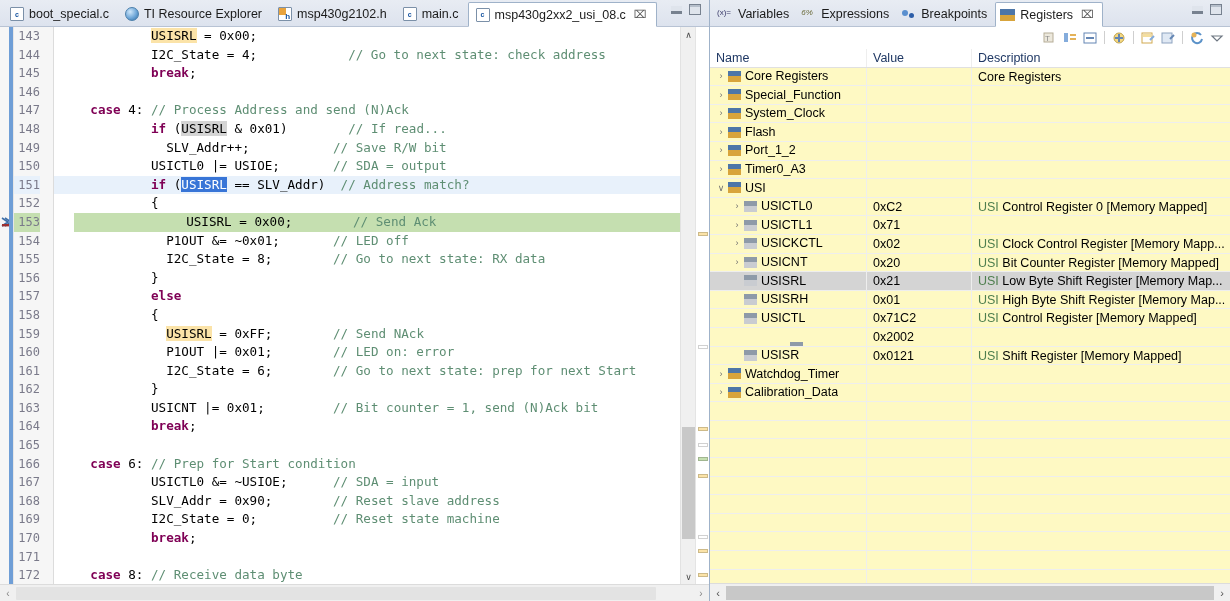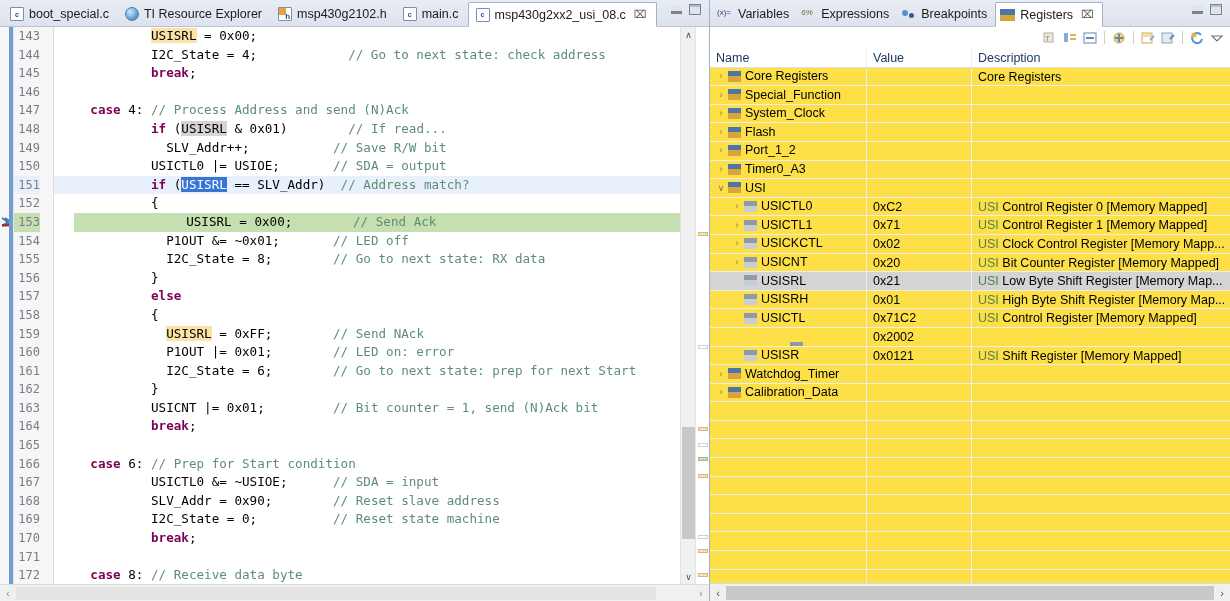--- a/index.html
+++ b/index.html
@@ -270,21 +270,21 @@
     border-bottom: 1px solid #ffffff;
   }
   .tb-ico {
     width: 16px; height: 16px; position: relative;
     opacity: .85;
   }
   .tb-sep { width: 1px; height: 13px; background: #cfcfcf; margin: 0 2px; }
 
   
   .reg-table {
-    flex: 1; background: #fde047; overflow: hidden; position: relative;
+    flex: 1; background: #fef9c3; overflow: hidden; position: relative;
   }
   .reg-row {
     display: flex; height: 18.6px; line-height: 18.6px;
     font-size: 12.5px;
     border-bottom: 1px solid #eeeeee;
   }
   .reg-row.header {
     background: #ffffff; border-bottom: 1px solid #e0e0e0;
     color: #1f3864;
   }
@@ -572,21 +572,20 @@
           <div class="c-val">0xC2</div>
           <div class="c-desc"><span class="desc-usi">USI  </span><span>Control Register 0 [Memory Mapped]</span></div>
         </div>
         <div class="reg-row">
           <div class="c-name" style="padding-left: 20px;">
             <span class="twisty">›</span>
             <span class="rg-icon leaf"></span>
             <span class="rg-label">USICTL1</span>
           </div>
           <div class="c-val">0x71</div>
-          <div class="c-desc"><span class="desc-usi">USI  </span><span>Control Register 1 [Memory Mapped]</span></div>
         </div>
         <div class="reg-row">
           <div class="c-name" style="padding-left: 20px;">
             <span class="twisty">›</span>
             <span class="rg-icon leaf"></span>
             <span class="rg-label">USICKCTL</span>
           </div>
           <div class="c-val">0x02</div>
           <div class="c-desc"><span class="desc-usi">USI  </span><span>Clock Control Register [Memory Mapp...</span></div>
         </div>

